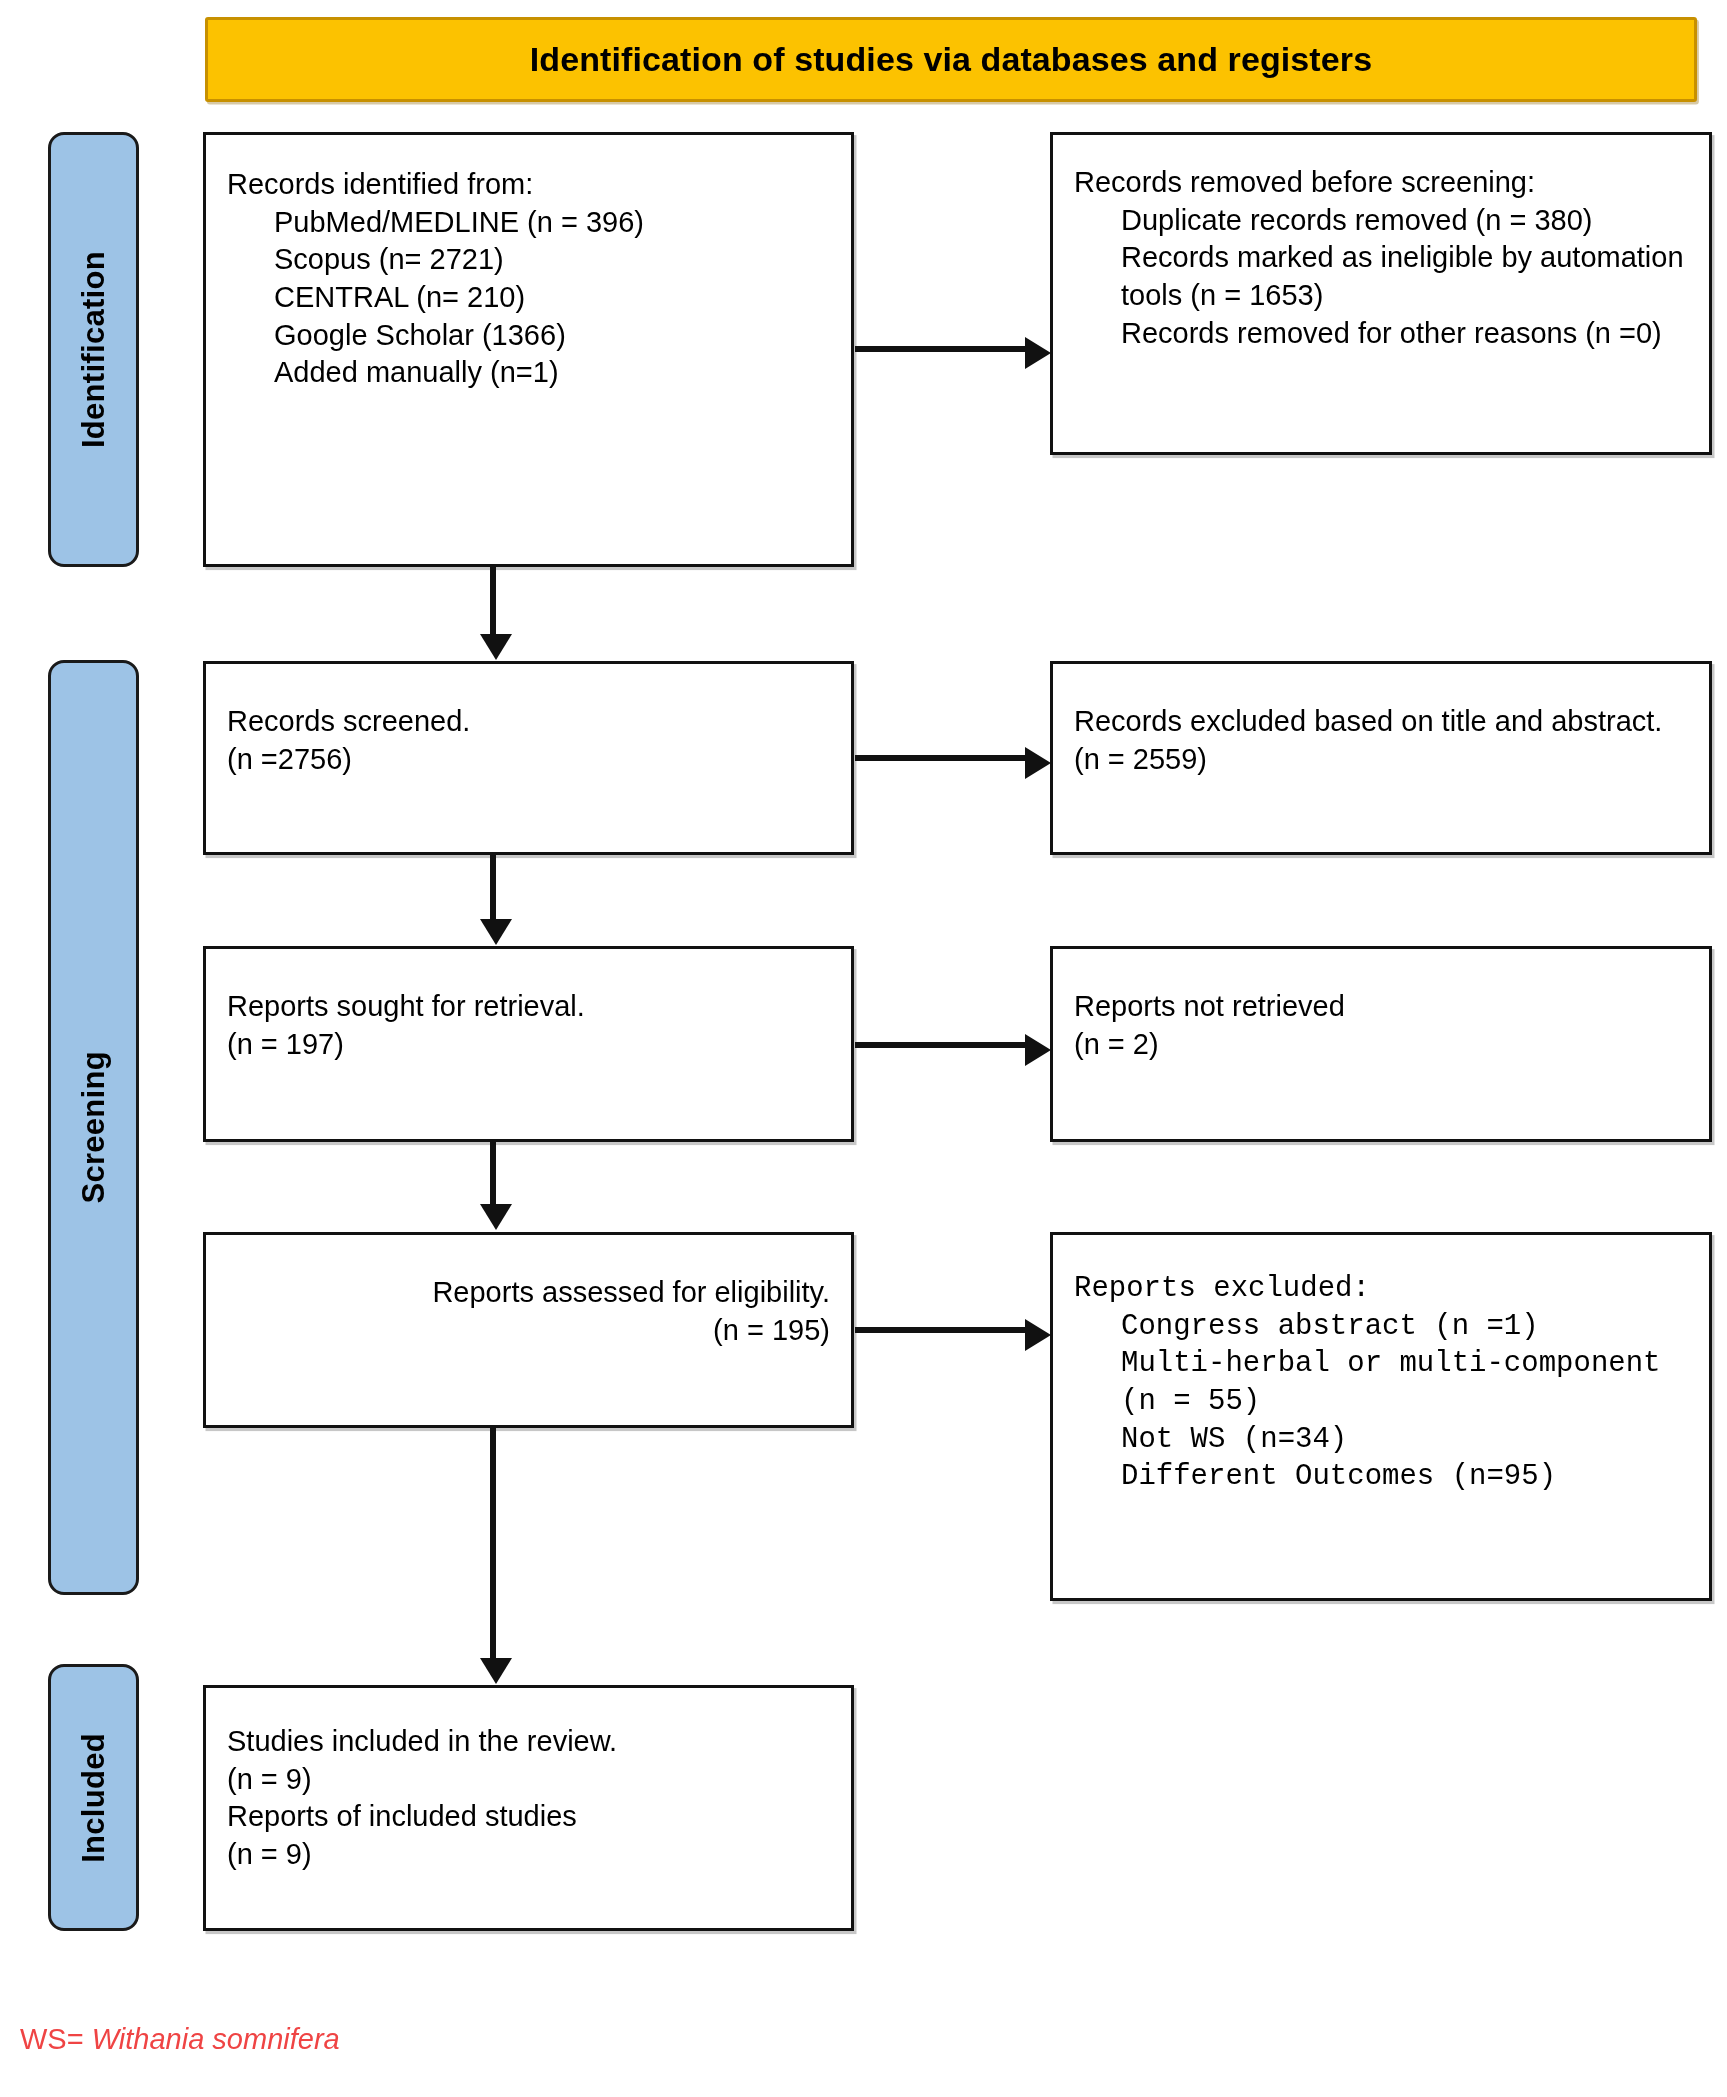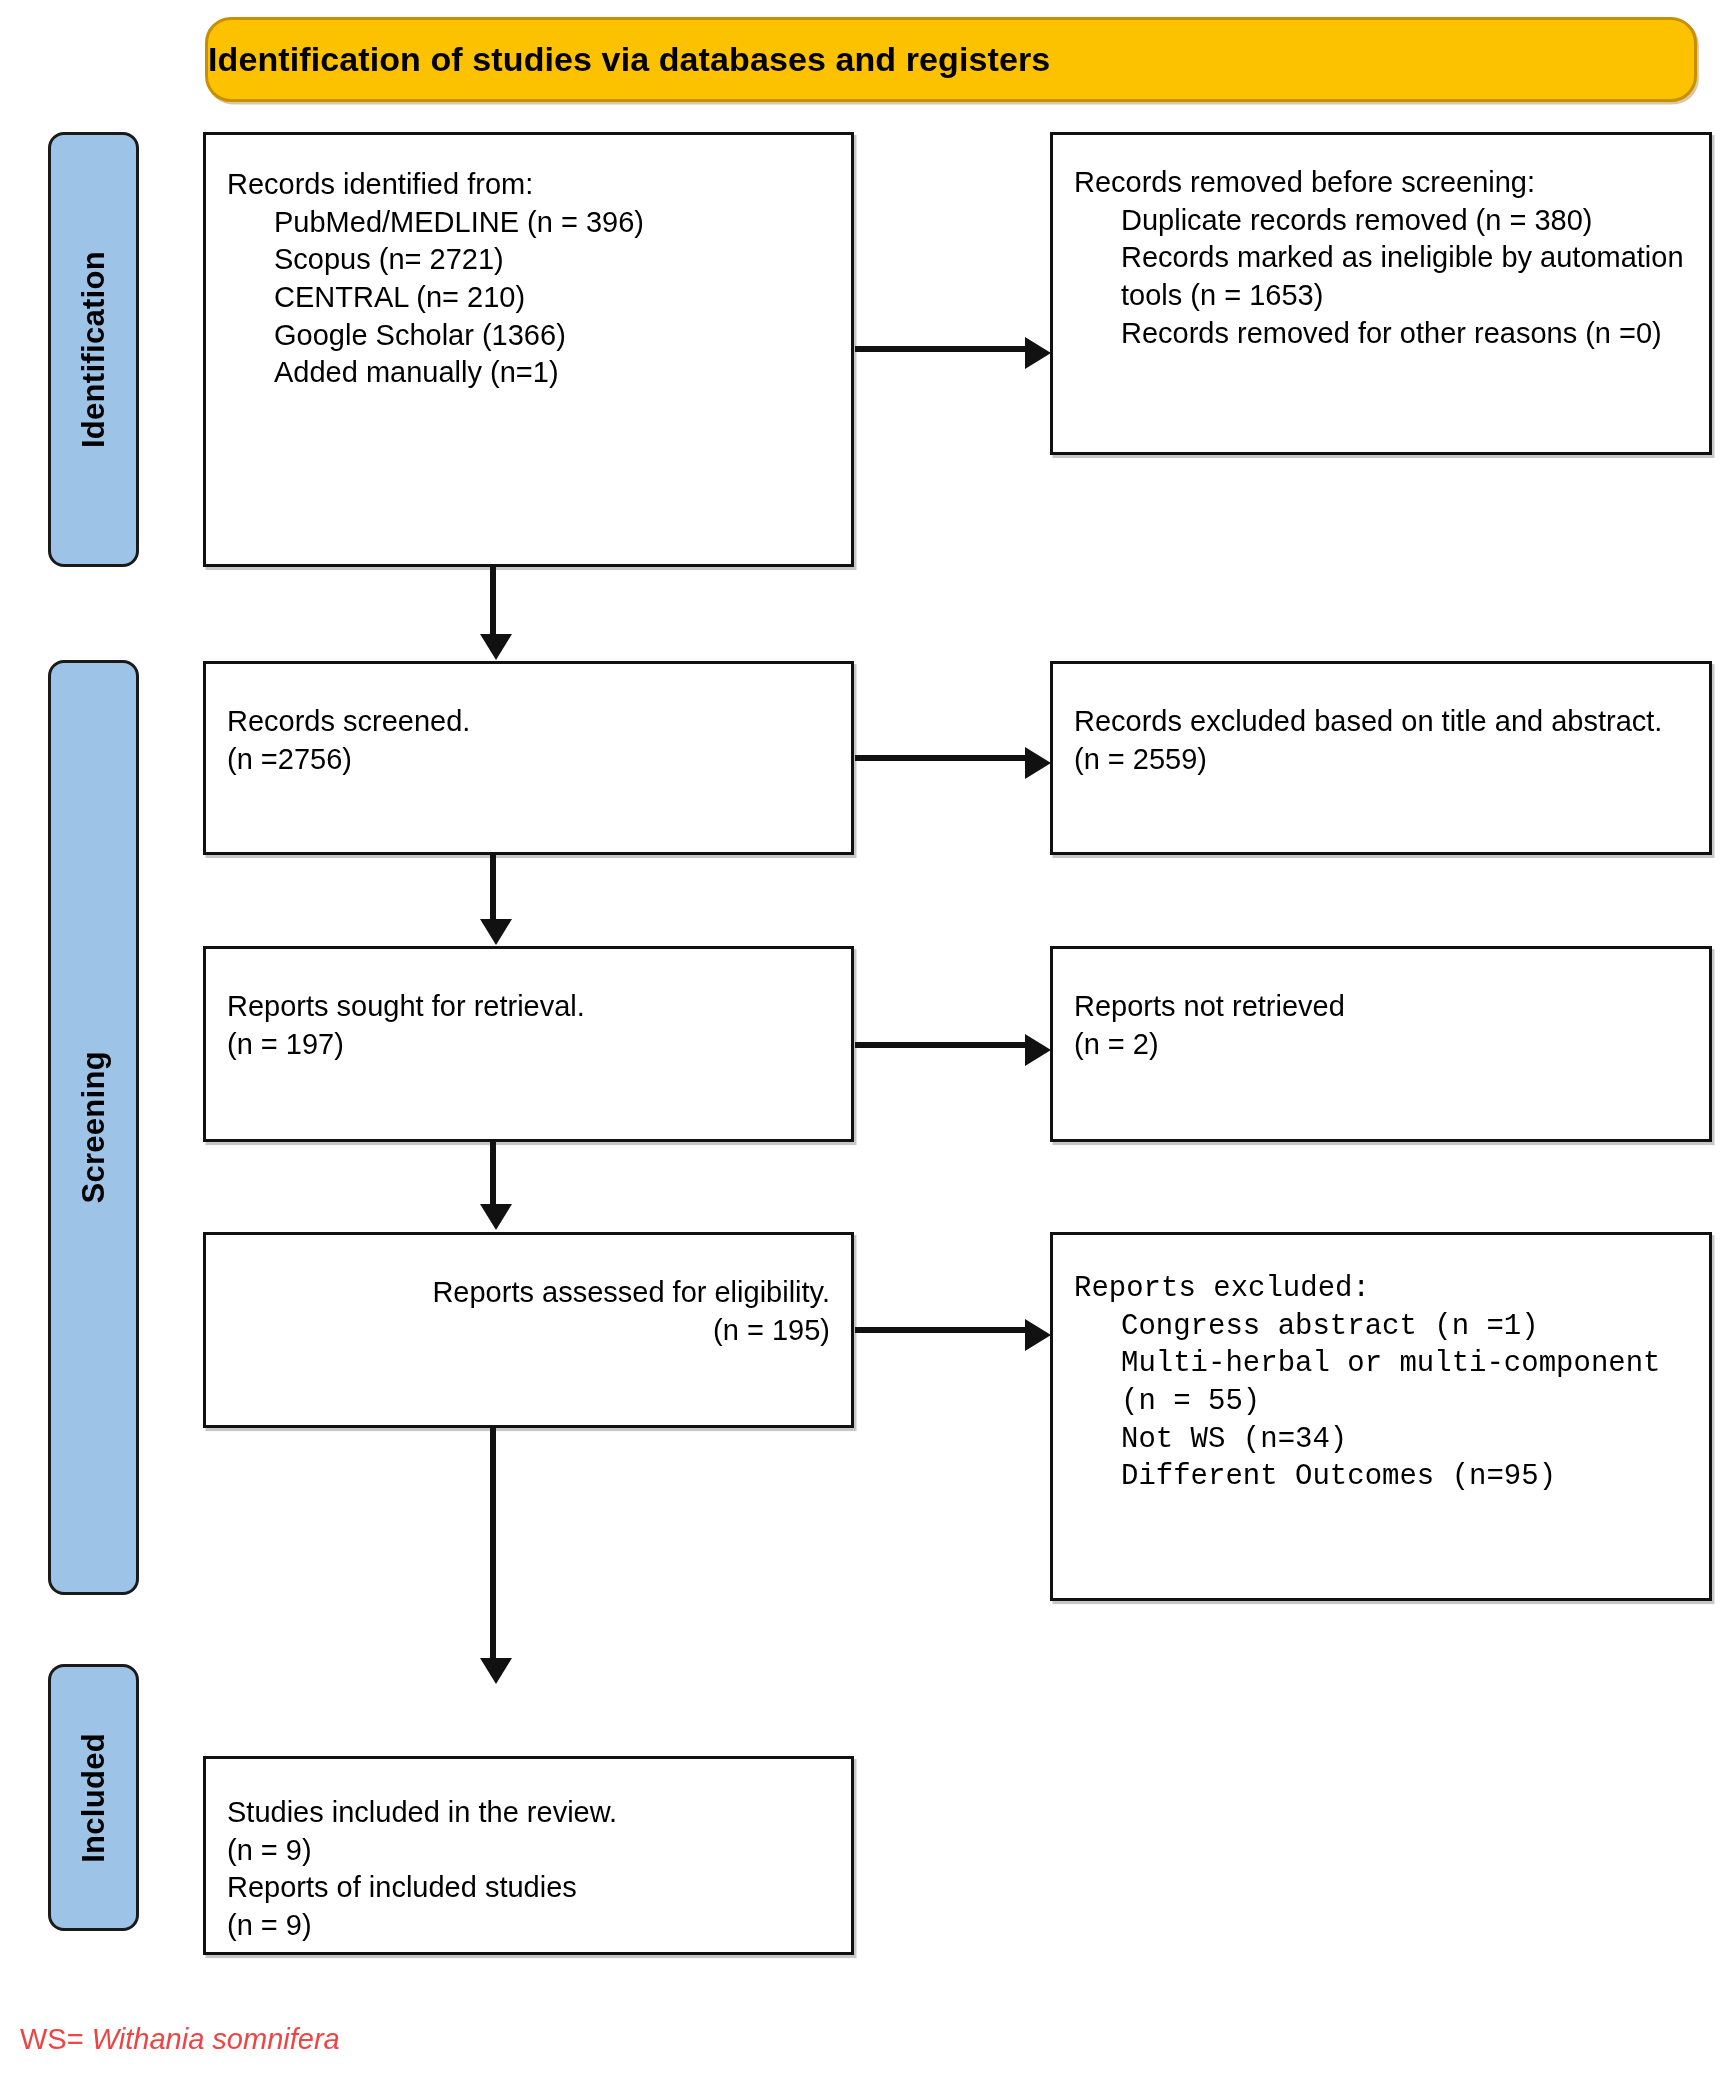--- a/index.html
+++ b/index.html
@@ -12,23 +12,23 @@
     overflow:hidden;
   }
   .canvas{position:absolute;left:0;top:0;width:1728px;height:2097px;}
 
   
   .header-banner{
     position:absolute;
     left:205px;top:17.4px;width:1492px;height:85px;
     background:#FCC200;
     border:3.1px solid #C79000;
-    border-radius:26px;
+    border-radius:3px;
     box-sizing:border-box;
-    display:flex;align-items:center;
+    display:flex;align-items:center;justify-content:center;
     box-shadow:1.9px 2.5px 0 rgba(140,100,0,0.35);
   }
   .header-banner .title{
     font-size:34px;font-weight:bold;color:#000;letter-spacing:0.1px;
     white-space:nowrap;
   }
 
   
   .stage-pill{
     position:absolute;
@@ -65,21 +65,21 @@
     white-space:pre-wrap;
   }
   .box .line.indent{ padding-left:47px; text-indent:0; }
   .hang{ padding-left:47px; text-indent:0px; }
 
   
   #box-identified   {left:203px;top:132px;  width:651px;height:435px;}
   #box-screened     {left:203px;top:661px; width:651px;height:194px;}
   #box-sought       {left:203px;top:946px; width:651px;height:196px;}
   #box-assessed     {left:203px;top:1232px; width:651px;height:196px;text-align:right;}
-  #box-included     {left:203px;top:1756px; width:651px;height:199px;}
+  #box-included     {left:203px;top:1685px; width:651px;height:246px;}
 
   
   #box-removed      {left:1050px;top:132px; width:662px;height:323px;}
   #box-excluded-ta  {left:1050px;top:661px;width:662px;height:194px;}
   #box-notretrieved {left:1050px;top:946px;width:662px;height:196px;}
   #box-excluded     {left:1050px;top:1232px;width:662px;height:369px;font-family:Liberation Mono, monospace;}
 
   #box-identified{padding-top:31px;}
   #box-removed{padding-top:29px;}
   #box-excluded{padding-top:35px;}

